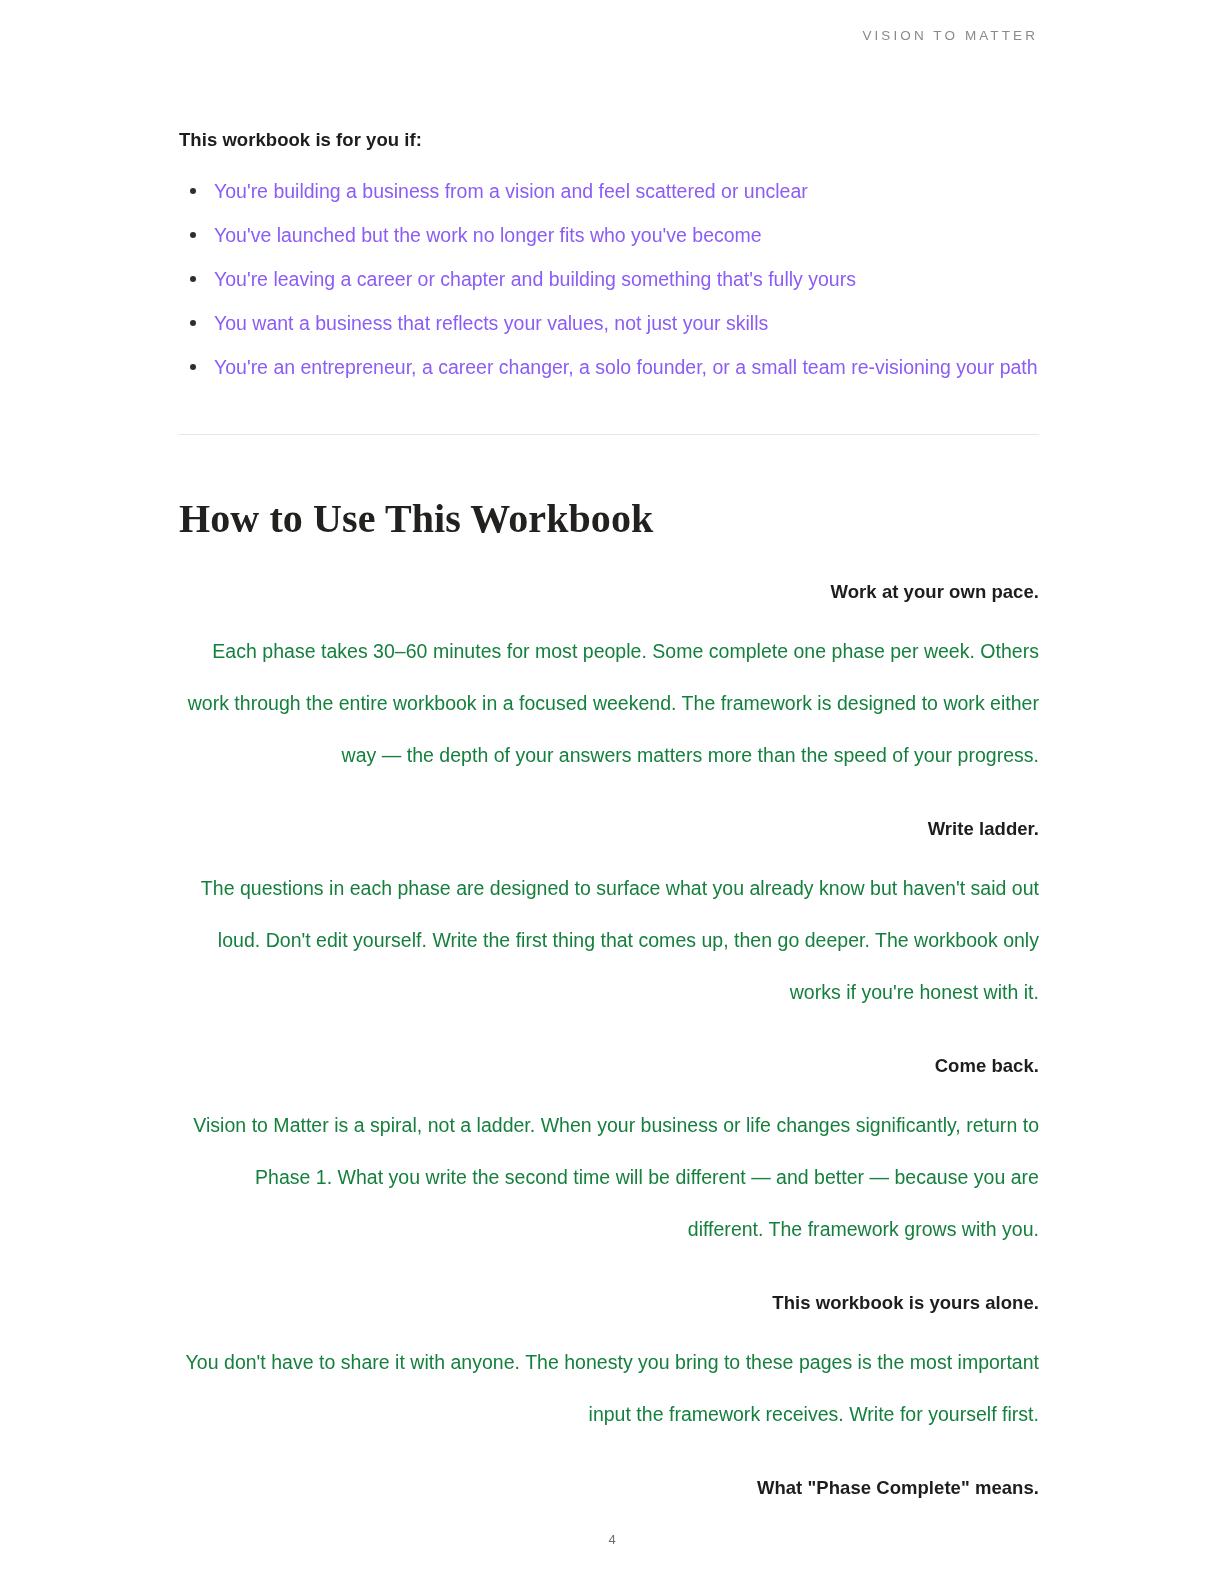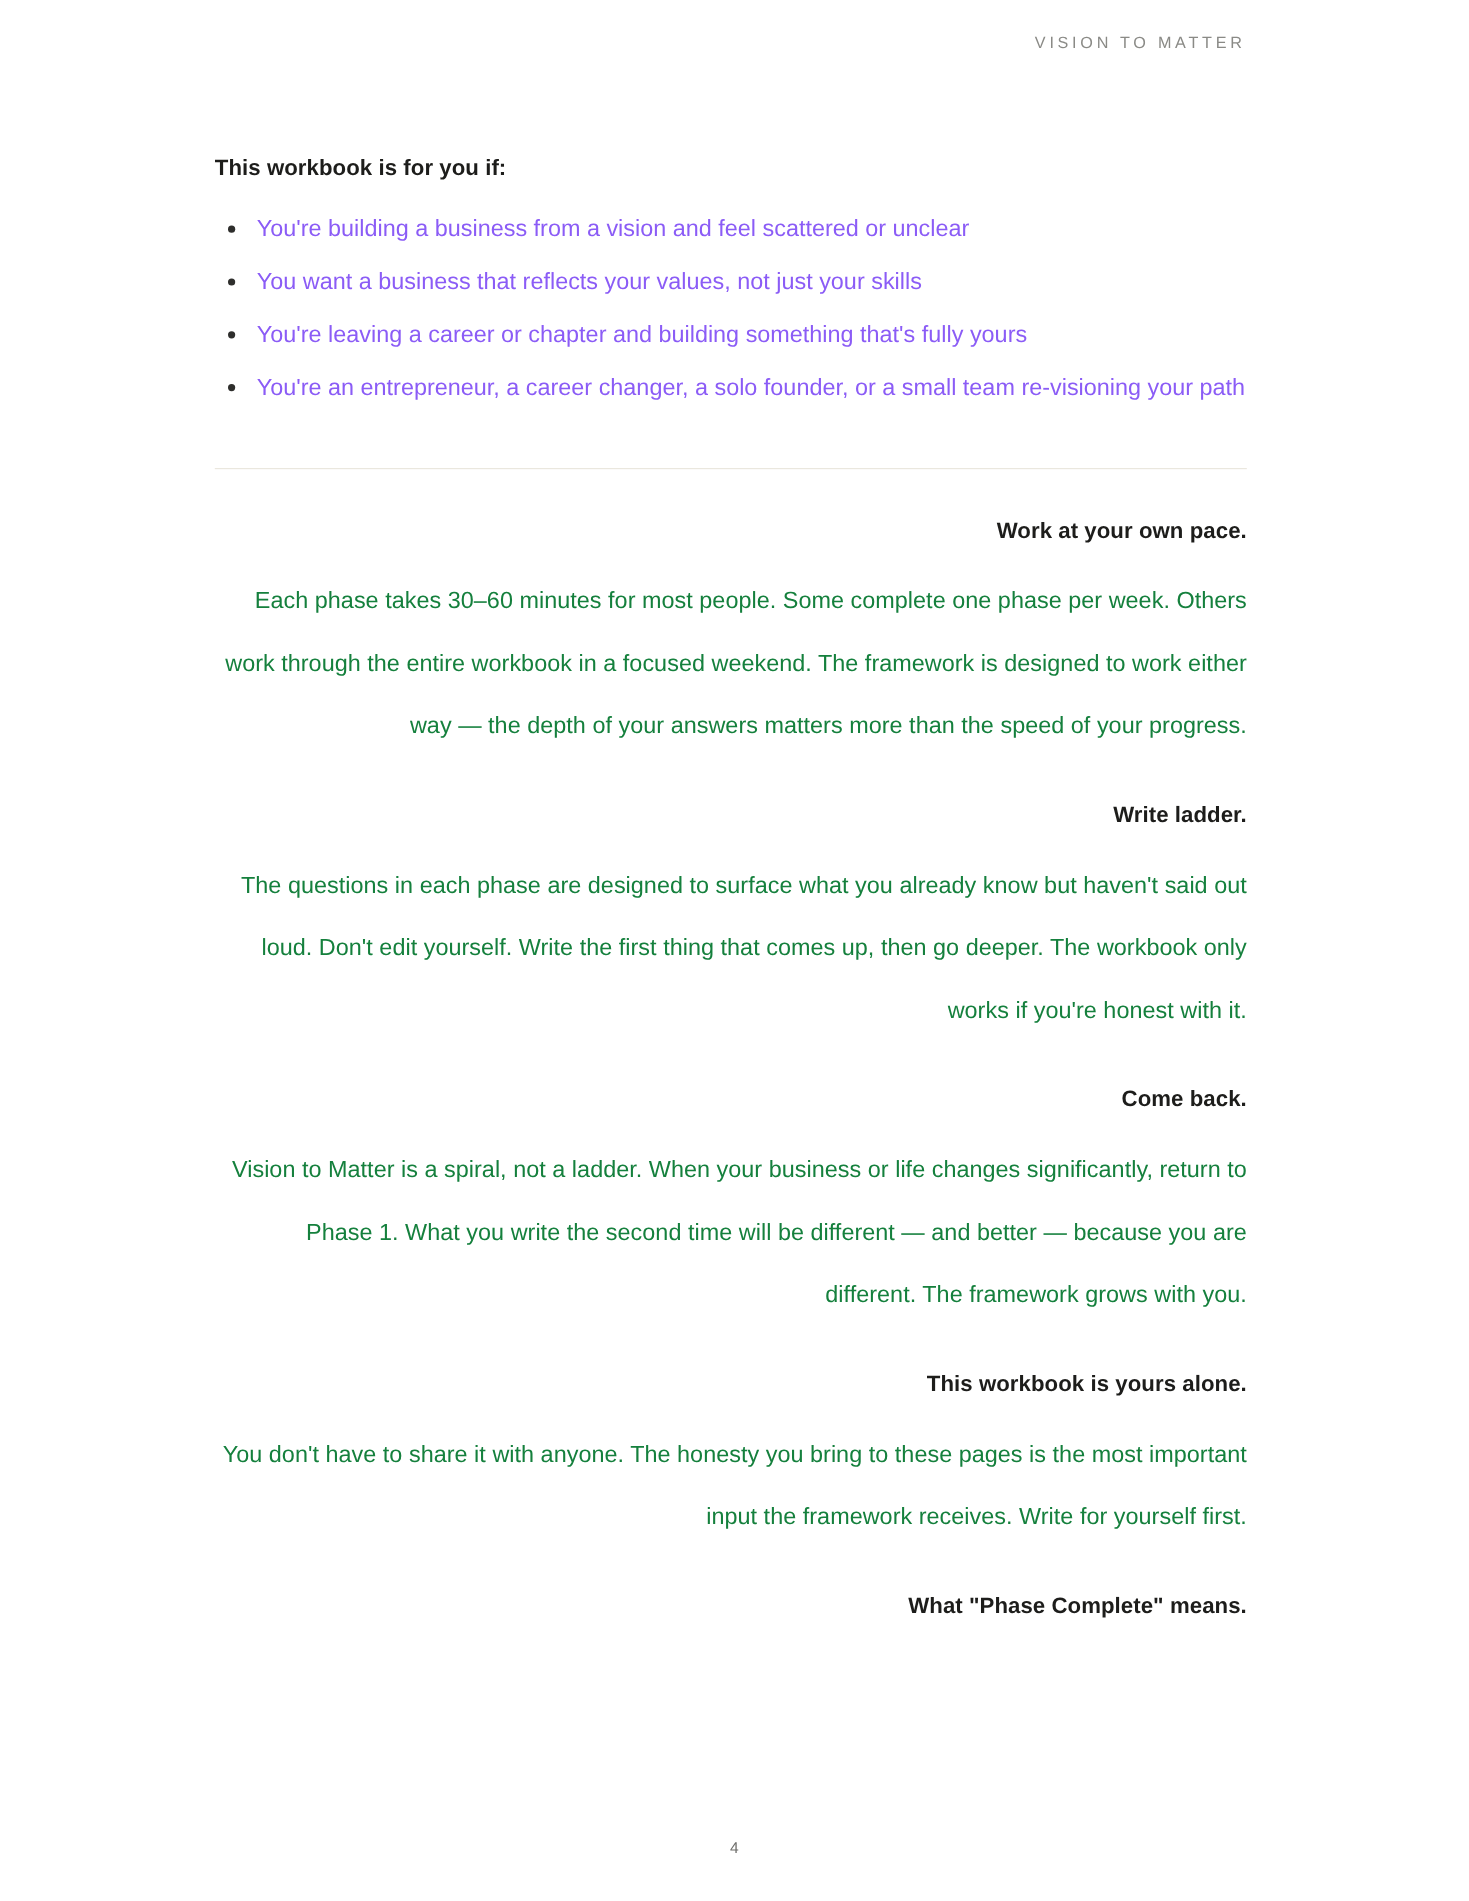--- a/index.html
+++ b/index.html
@@ -144,34 +144,39 @@
 
     <p class="lead-in">This workbook is for you if:</p>
 
     <ul class="criteria">
       <li>
         <span class="bullet"></span>
         <span>You're building a business from a vision and feel scattered or unclear</span>
       </li>
       <li>
         <span class="bullet"></span>
+        <span>You've launched but the work no longer fits who you've become</span>
+      </li>
+      <li>
+        <span class="bullet"></span>
+        <span>You're leaving a career or chapter and building something that's fully yours</span>
+      </li>
+      <li>
+        <span class="bullet"></span>
         <span>You want a business that reflects your values, not just your skills</span>
       </li>
       <li>
         <span class="bullet"></span>
-        <span>You're leaving a career or chapter and building something that's fully yours</span>
-      </li>
-      <li>
-        <span class="bullet"></span>
         <span>You're an entrepreneur, a career changer, a solo founder, or a small team re-visioning your path</span>
       </li>
     </ul>
 
     <hr class="divider">
 
+    <h1 class="section-title">How to Use This Workbook</h1>
 
     <div class="sub-block">
       <p class="sub-heading">Work at your own pace.</p>
       <p class="body-text">Each phase takes 30–60 minutes for most people. Some complete one phase per week. Others work through the entire workbook in a focused weekend. The framework is designed to work either way — the depth of your answers matters more than the speed of your progress.</p>
     </div>
 
     <div class="sub-block tight">
       <p class="sub-heading">Write ladder.</p>
       <p class="body-text">The questions in each phase are designed to surface what you already know but haven't said out loud. Don't edit yourself. Write the first thing that comes up, then go deeper. The workbook only works if you're honest with it.</p>
     </div>

